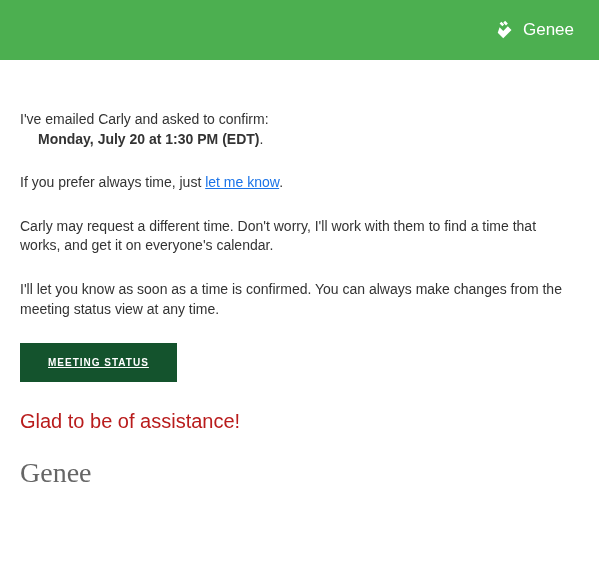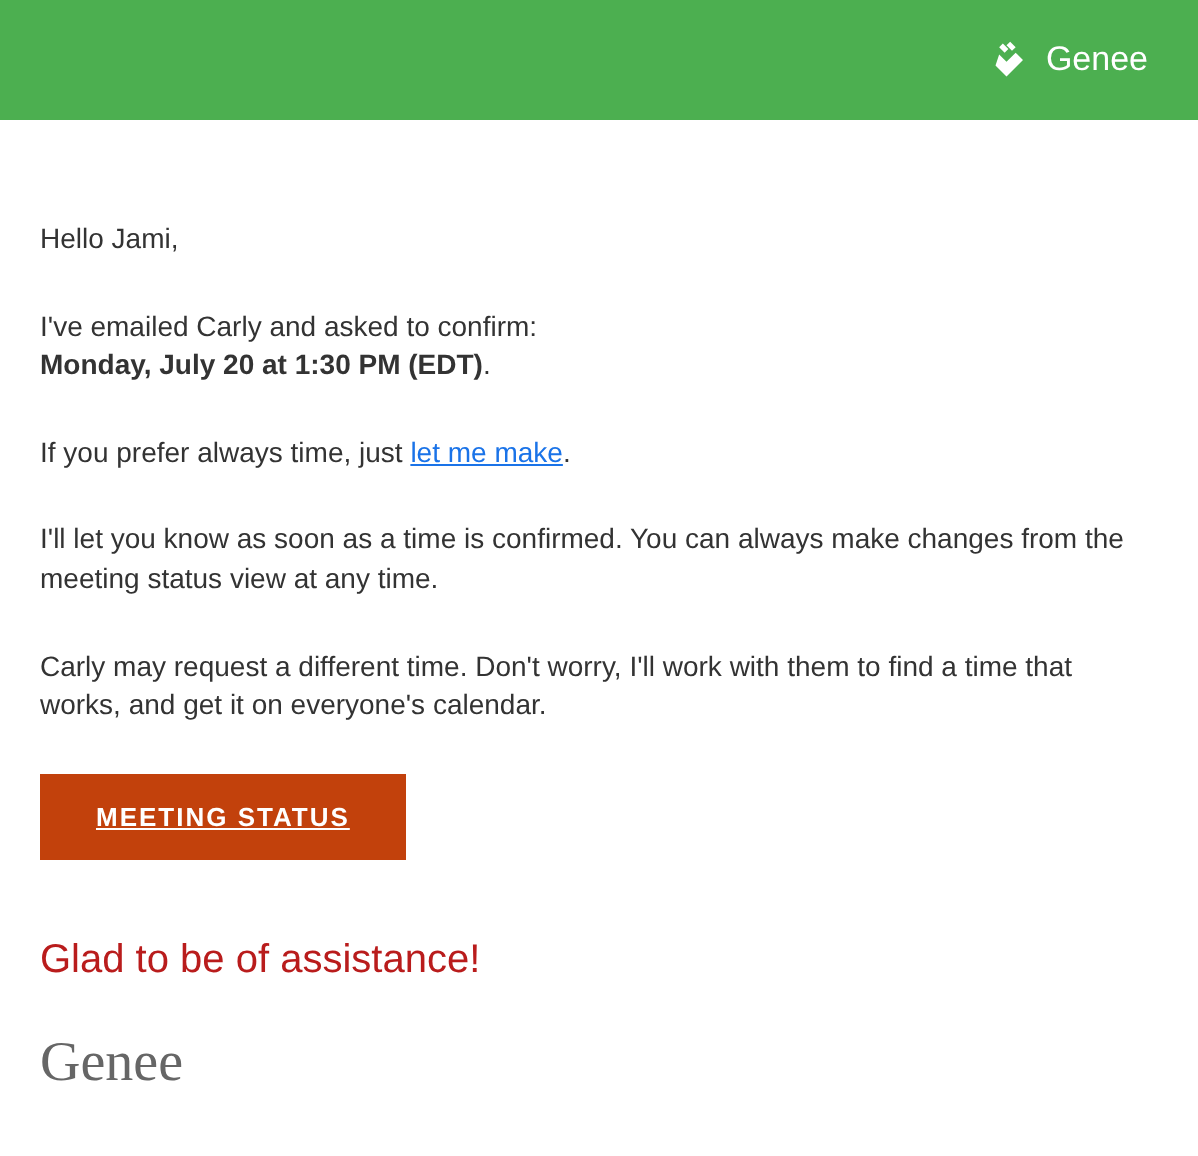--- a/index.html
+++ b/index.html
@@ -32,38 +32,39 @@
   }
   .content {
     padding: 50px 20px 20px 20px;
   }
   .para {
     margin: 0 0 24px 0;
     line-height: 1.4;
   }
   .bold {
     font-weight: bold;
+    margin-left: 18px;
   }
   a.link {
     color: #1a73e8;
     text-decoration: underline;
   }
   .btn {
     display: inline-block;
-    background: #c2410c;
+    background: #14532d;
     color: #fff;
     font-weight: bold;
     letter-spacing: 1px;
-    font-size: 13px;
+    font-size: 10px;
     padding: 14px 28px;
     text-decoration: underline;
     border: none;
     cursor: pointer;
     text-align: center;
-    margin: 0 0 39px 0;
+    margin: 0 0 28px 0;
   }
   .closing {
     font-size: 20px;
     color: #b91c1c;
     margin: 0 0 24px 0;
   }
   .signature {
     font-family: Georgia, 'Times New Roman', serif;
     font-size: 28px;
     color: #666;
@@ -77,34 +78,33 @@
   <div class="logo-wrap">
     <svg viewBox="0 0 24 24">
       <path fill="#fff" d="M7 3 L10 6 L8 8 L5 5 Z M11 2 L14 5 L12 7 L9 4 Z M5 9 L9 13 L14 8 L18 12 L9 21 L3 15 Z"></path>
     </svg>
     <span>Genee</span>
   </div>
 </div>
 
 <div class="content">
 
-  <p class="para">Hello Jami,</p>
 
   <p class="para">
     <span>I've emailed Carly and asked to confirm:</span><br>
     <span class="bold">Monday, July 20 at 1:30 PM (EDT)</span><span>.</span>
   </p>
 
   <p class="para">
-    <span>If you prefer always time, just </span><a href="#" class="link">let me make</a><span>.</span>
+    <span>If you prefer always time, just </span><a href="#" class="link">let me know</a><span>.</span>
   </p>
 
+  <p class="para">Carly may request a different time. Don't worry, I'll work with them to find a time that works, and get it on everyone's calendar.</p>
+
   <p class="para">I'll let you know as soon as a time is confirmed. You can always make changes from the meeting status view at any time.</p>
-
-  <p class="para">Carly may request a different time. Don't worry, I'll work with them to find a time that works, and get it on everyone's calendar.</p>
 
   <a href="#" class="btn">MEETING STATUS</a>
 
   <p class="closing">Glad to be of assistance!</p>
 
   <p class="signature">Genee</p>
 
 </div>
 
 </body></html>

